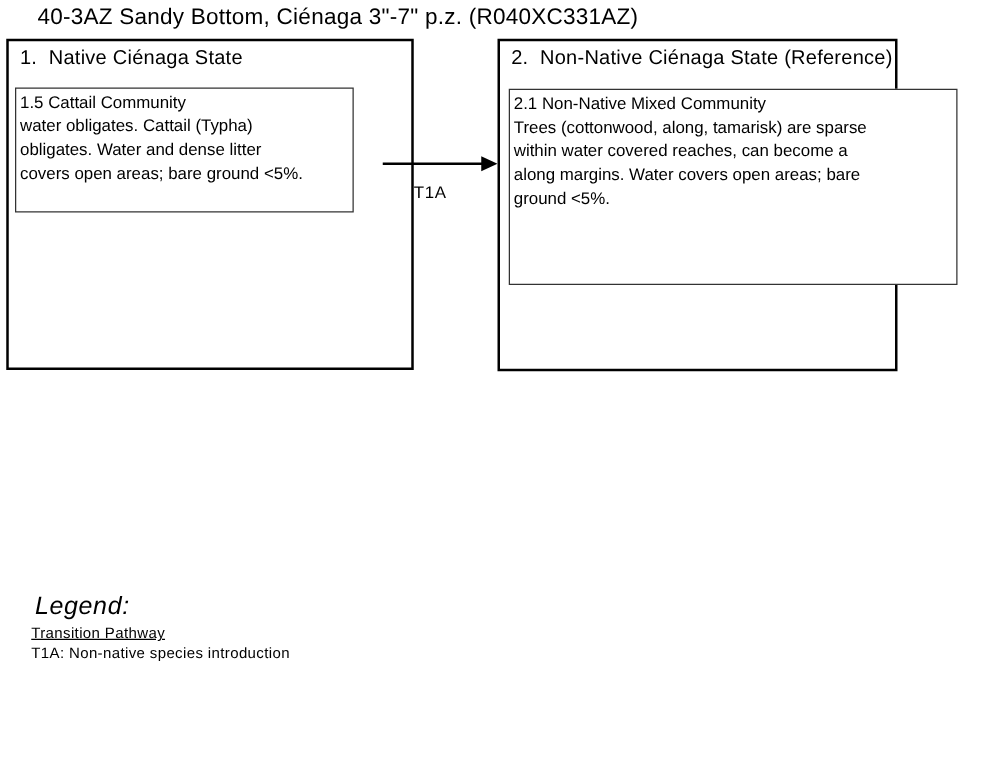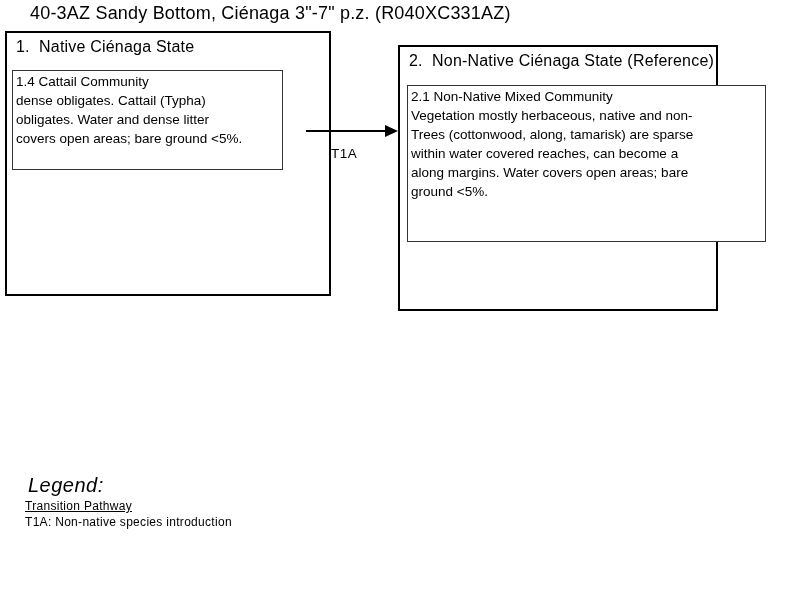--- a/index.html
+++ b/index.html
@@ -24,21 +24,21 @@
     letter-spacing: 0.2px;
     white-space: pre;
   }
   .state-box {
     position: absolute;
     border: 2px solid #000000;
     background: #ffffff;
     box-sizing: border-box;
   }
   .state-box.box1 { left: 5px;   top: 31px; width: 326px; height: 265px; }
-  .state-box.box2 { left: 398px; top: 45px; width: 320px; height: 266px; }
+  .state-box.box2 { left: 398px; top: 31px; width: 320px; height: 266px; }
   .state-heading {
     position: absolute;
     left: 9px;
     top: 5px;
     font-size: 16px;
     letter-spacing: 0.2px;
     white-space: pre;
   }
   .community-box {
     position: absolute;
@@ -97,32 +97,31 @@
 </head>
 <body>
 
 <div class="canvas">
 
   <div class="diagram-title">40-3AZ Sandy Bottom, Ciénaga 3"-7" p.z. (R040XC331AZ)</div>
 
   <div class="state-box box1">
     <div class="state-heading">1.  Native Ciénaga State</div>
     <div class="community-box">
-      <div class="community-name">1.4 Cattail Community</div>
-      <div class="desc-line">dense obligates. Cattail (Typha)</div>
+      <div class="community-name">1.5 Cattail Community</div>
+      <div class="desc-line">water obligates. Cattail (Typha)</div>
       <div class="desc-line">obligates. Water and dense litter</div>
       <div class="desc-line">covers open areas; bare ground &lt;5%.</div>
     </div>
   </div>
 
   <div class="state-box box2">
     <div class="state-heading">2.  Non-Native Ciénaga State (Reference)</div>
     <div class="community-box">
       <div class="community-name">2.1 Non-Native Mixed Community</div>
-      <div class="desc-line">Vegetation mostly herbaceous, native and non-</div>
       <div class="desc-line">Trees (cottonwood, along, tamarisk) are sparse</div>
       <div class="desc-line">within water covered reaches, can become a</div>
       <div class="desc-line">along margins. Water covers open areas; bare</div>
       <div class="desc-line">ground &lt;5%.</div>
     </div>
   </div>
 
   <svg class="transition-arrow" viewBox="0 0 92 20" xmlns="http://www.w3.org/2000/svg">
     <line x1="0" y1="9" x2="81" y2="9" stroke="#000000" stroke-width="2"></line>
     <polygon points="79,3 92,9 79,15" fill="#000000"></polygon>

